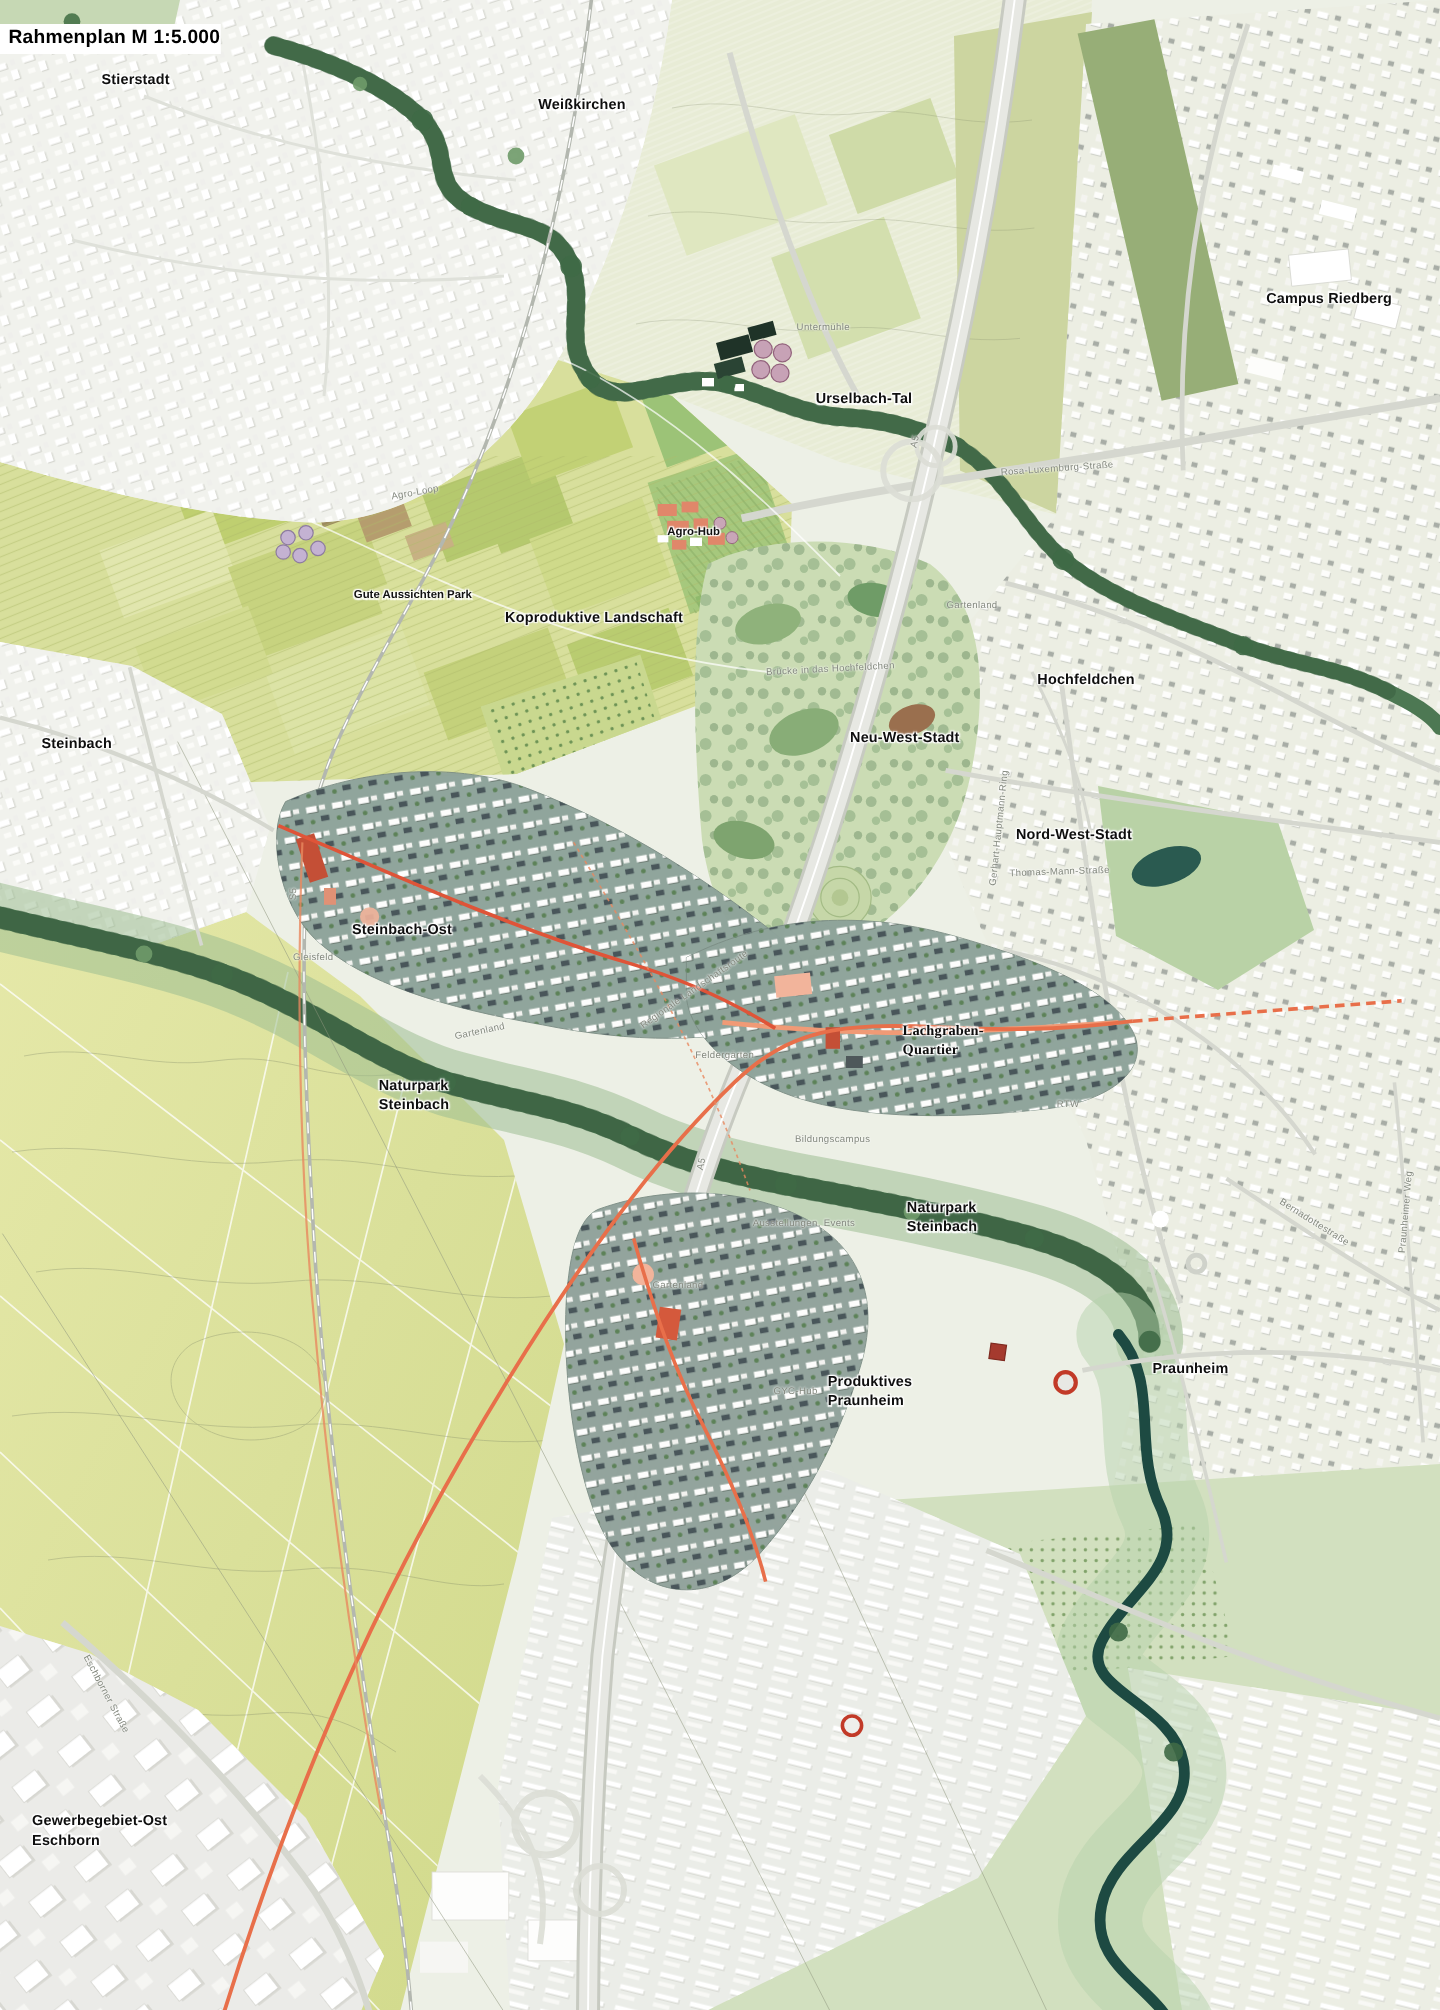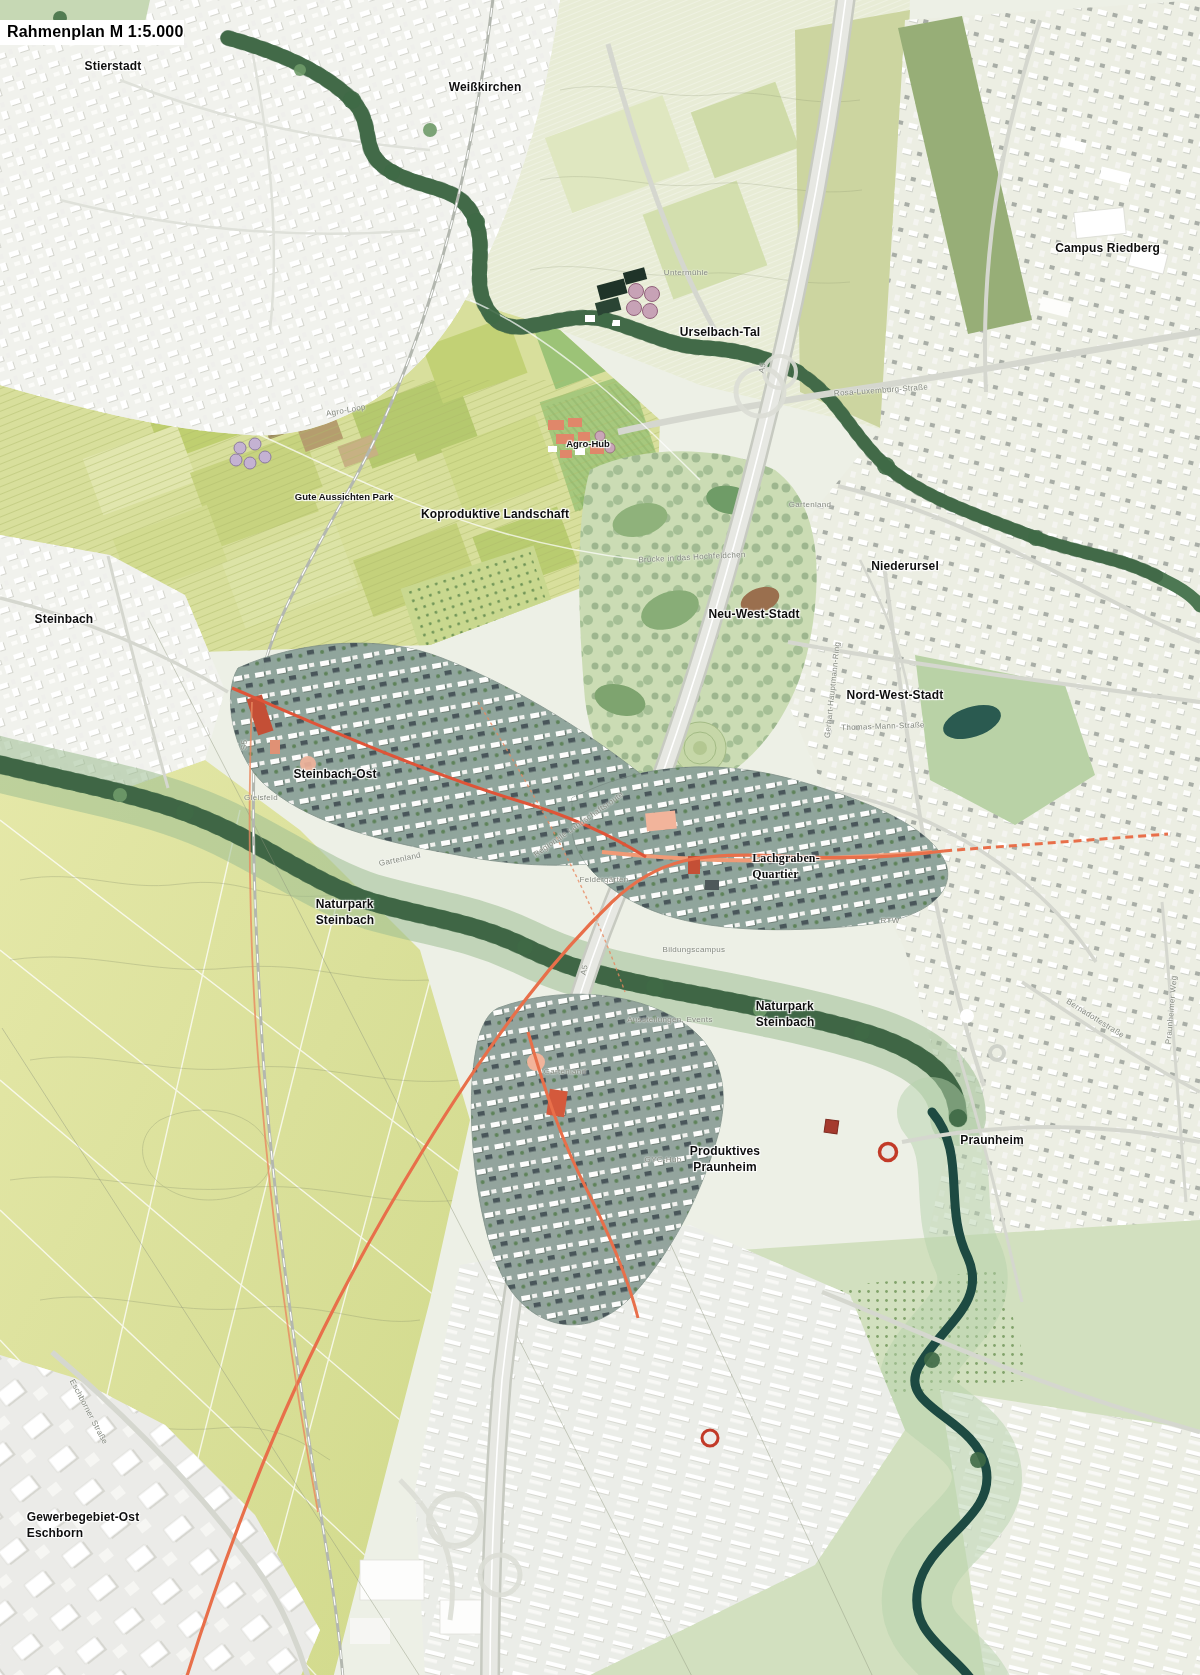--- a/index.html
+++ b/index.html
@@ -375,31 +375,31 @@
       </div>
       <div class="lbl place" style="left: 40.42%; top: 5.25%; transform: translate(-50%, -50%) rotate(0deg);">
         <div>Weißkirchen</div>
       </div>
       <div class="lbl place" style="left: 92.3%; top: 14.87%; transform: translate(-50%, -50%) rotate(0deg);">
         <div>Campus Riedberg</div>
       </div>
       <div class="lbl place" style="left: 60%; top: 19.88%; transform: translate(-50%, -50%) rotate(0deg);">
         <div>Urselbach-Tal</div>
       </div>
-      <div class="lbl place-sm" style="left: 48.17%; top: 26.51%; transform: translate(-50%, -50%) rotate(0deg); padding-left: 20px;">
+      <div class="lbl place-sm" style="left: 48.17%; top: 26.51%; transform: translate(-50%, -50%) rotate(0deg);">
         <div>Agro-Hub</div>
       </div>
       <div class="lbl place-sm" style="left: 27%; top: 29.67%; transform: translate(-50%, -50%) rotate(0deg); padding-left: 40px;">
         <div>Gute Aussichten Park</div>
       </div>
       <div class="lbl place" style="left: 41.25%; top: 30.75%; transform: translate(-50%, -50%) rotate(0deg);">
         <div>Koproduktive Landschaft</div>
       </div>
       <div class="lbl place" style="left: 75.42%; top: 33.85%; transform: translate(-50%, -50%) rotate(0deg);">
-        <div>Niederursel</div>
+        <div>Hochfeldchen</div>
       </div>
       <div class="lbl place" style="left: 62%; top: 36.72%; transform: translate(-50%, -50%) rotate(0deg); padding-left: 20px;">
         <div>Neu-West-Stadt</div>
       </div>
       <div class="lbl place" style="left: 5.33%; top: 37.01%; transform: translate(-50%, -50%) rotate(0deg);">
         <div>Steinbach</div>
       </div>
       <div class="lbl place" style="left: 74.58%; top: 41.55%; transform: translate(-50%, -50%) rotate(0deg);">
         <div>Nord-West-Stadt</div>
       </div>
@@ -414,21 +414,21 @@
         <div>Naturpark</div>
         <div>Steinbach</div>
       </div>
       <div class="lbl place multi" style="left: 65.42%; top: 60.6%; transform: translate(-50%, -50%) rotate(0deg);">
         <div>Naturpark</div>
         <div>Steinbach</div>
       </div>
       <div class="lbl place" style="left: 82.67%; top: 68.12%; transform: translate(-50%, -50%) rotate(0deg);">
         <div>Praunheim</div>
       </div>
-      <div class="lbl place multi" style="left: 60.42%; top: 69.25%; transform: translate(-50%, -50%) rotate(0deg); text-align: center;">
+      <div class="lbl place multi" style="left: 60.42%; top: 69.25%; transform: translate(-50%, -50%) rotate(0deg);">
         <div>Produktives</div>
         <div>Praunheim</div>
       </div>
       <div class="lbl place multi" style="left: 6.92%; top: 91.1%; transform: translate(-50%, -50%) rotate(0deg);">
         <div>Gewerbegebiet-Ost</div>
         <div>Eschborn</div>
       </div>
       <div class="lbl road" style="left: 57.17%; top: 16.3%; transform: translate(-50%, -50%) rotate(0deg);">
         <div>Untermühle</div>
       </div>

